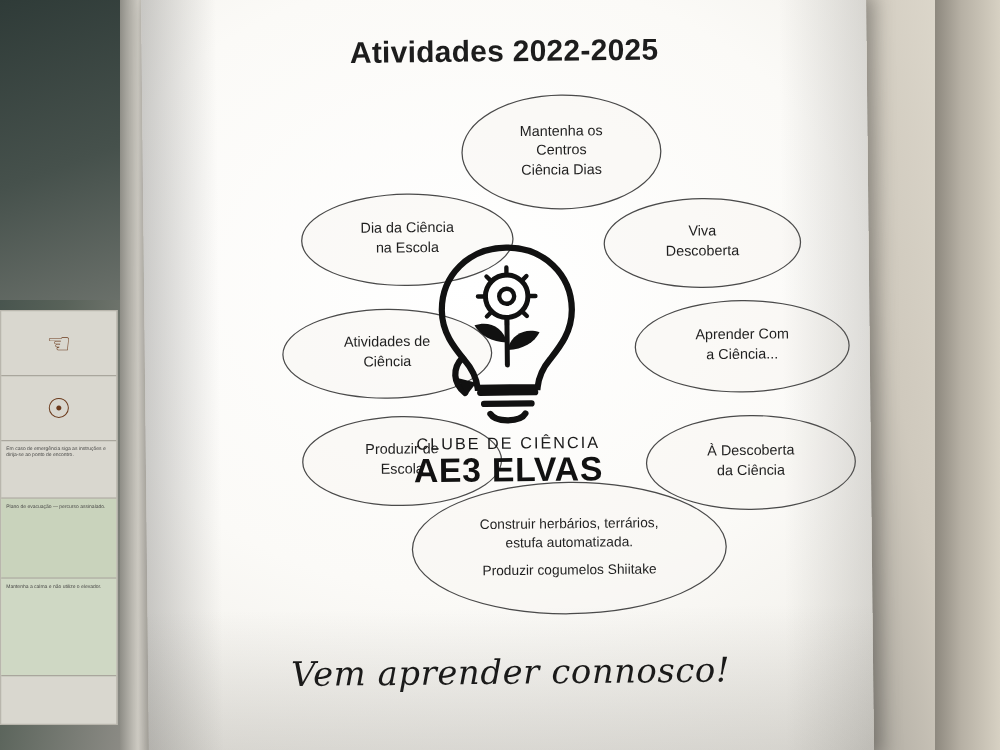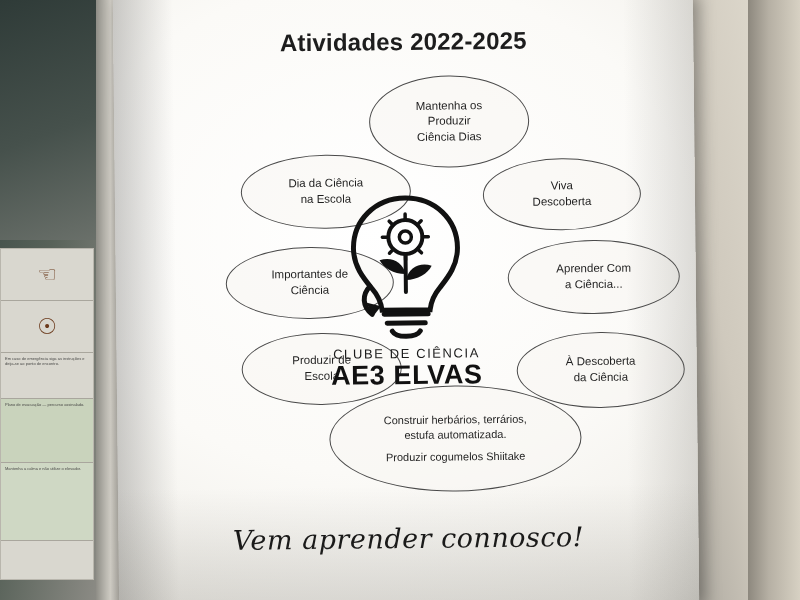--- a/index.html
+++ b/index.html
@@ -209,42 +209,42 @@
   <div class="door-right"></div>
   <div class="ceiling"></div>
 
   <div class="poster">
 
     <div class="poster-title">Atividades 2022-2025</div>
 
     <div class="bubble" style="left:255px; top:82px; width:160px; height:92px;">
       <div>
         <span>Mantenha os</span>
-        <span>Produzir</span>
+        <span>Centros</span>
         <span>Ciência Dias</span>
       </div>
     </div>
 
     <div class="bubble" style="left:126px; top:160px; width:170px; height:74px;">
       <div>
         <span>Dia da Ciência</span>
         <span>na Escola</span>
       </div>
     </div>
 
     <div class="bubble" style="left:368px; top:166px; width:158px; height:72px;">
       <div>
         <span>Viva</span>
         <span>Descoberta</span>
       </div>
     </div>
 
     <div class="bubble" style="left:110px; top:252px; width:168px; height:72px;">
       <div>
-        <span>Importantes de</span>
+        <span>Atividades de</span>
         <span>Ciência</span>
       </div>
     </div>
 
     <div class="bubble" style="left:392px; top:248px; width:172px; height:74px;">
       <div>
         <span>Aprender Com</span>
         <span>a Ciência...</span>
       </div>
     </div>

